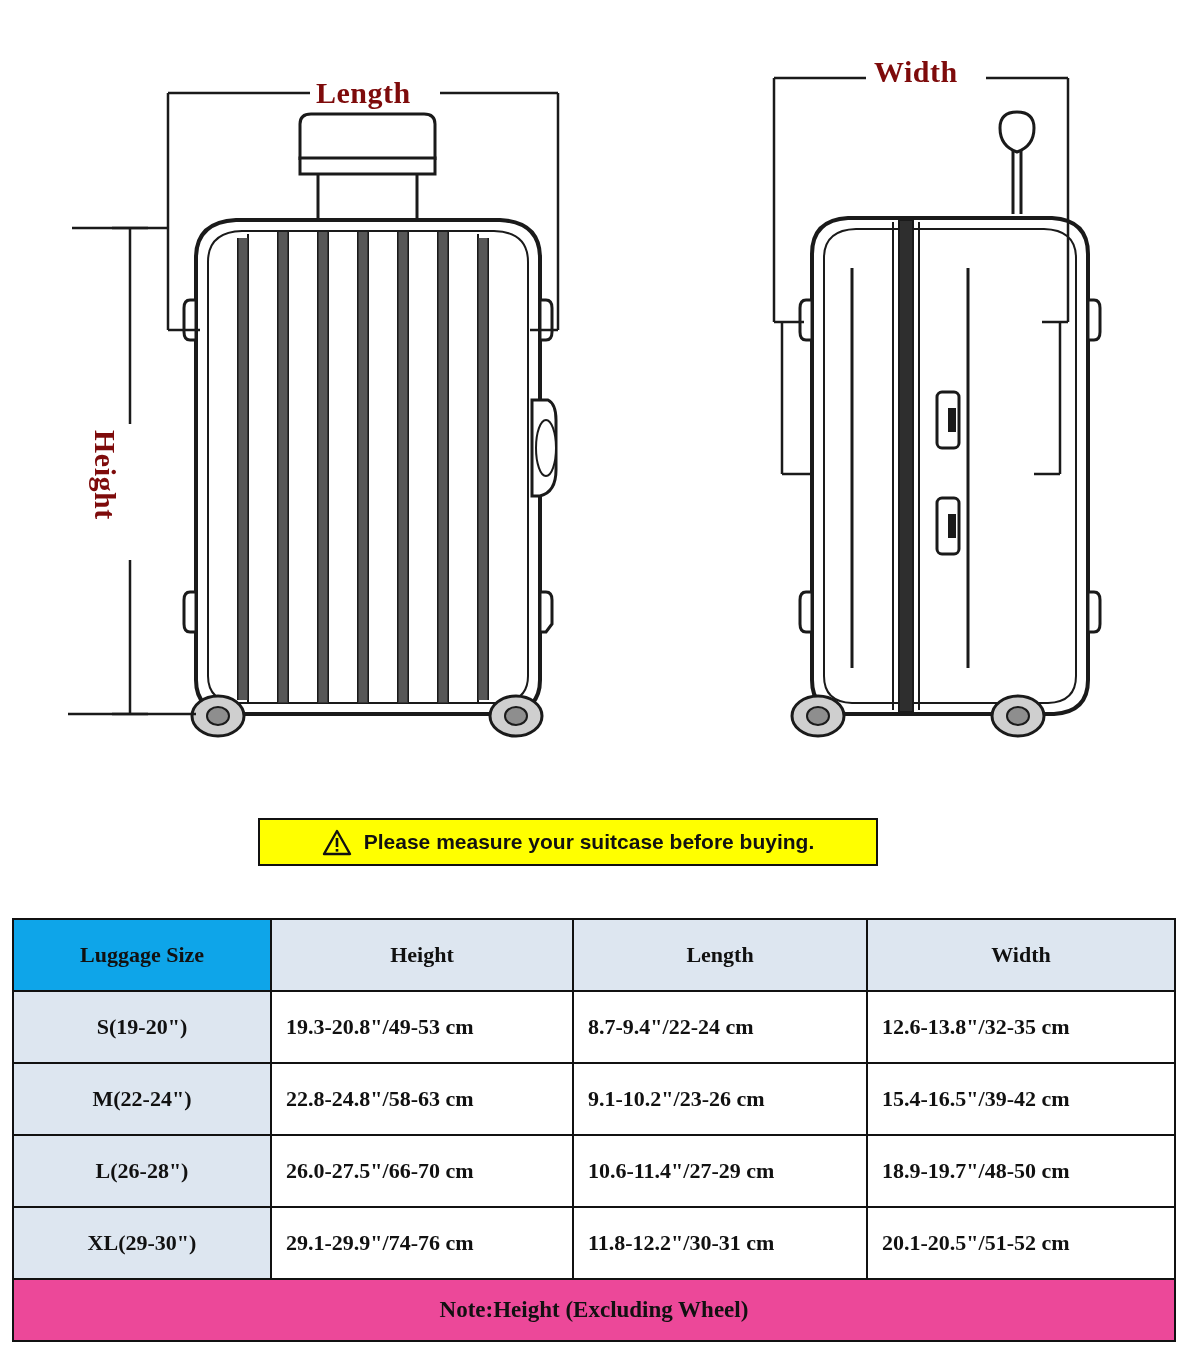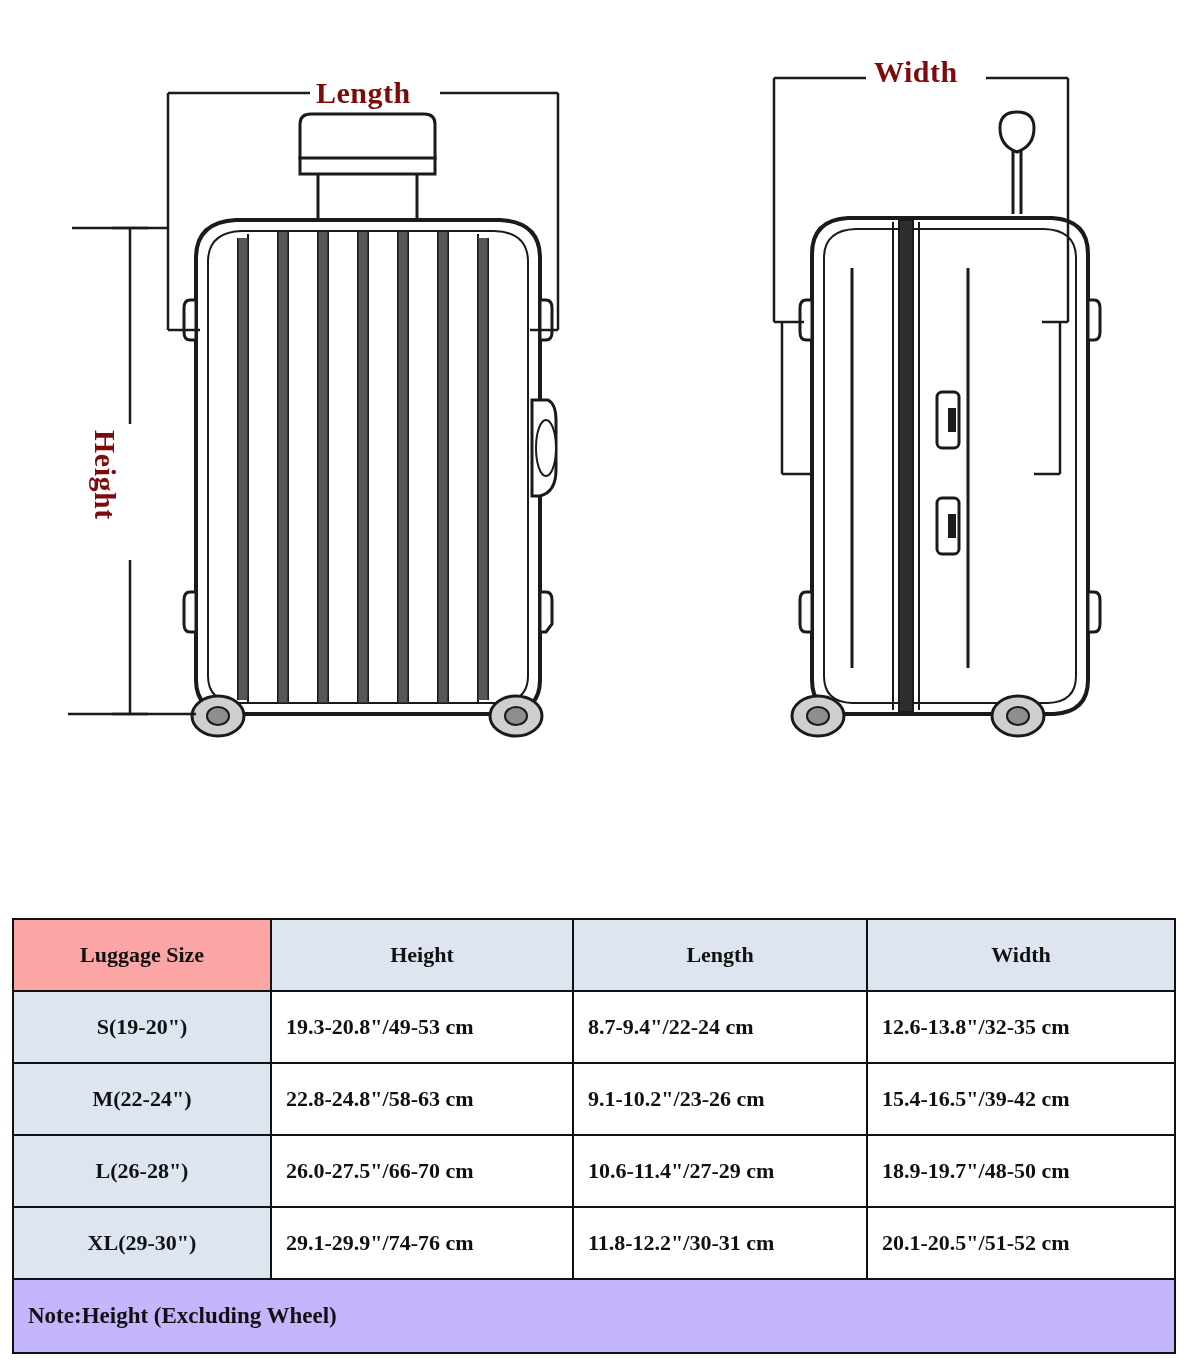--- a/index.html
+++ b/index.html
@@ -110,34 +110,34 @@
     font-weight: bold;
     color: #111;
     padding: 0 14px;
     box-sizing: border-box;
   }
   table.size-table thead th {
     background: #dde6f0;
     text-align: center;
   }
   table.size-table thead th.col-size {
-    background: #fca5a5;
+    background: #0ea5e9;
   }
   table.size-table tbody td.col-size {
     background: #dde6f0;
     text-align: center;
   }
   table.size-table tbody td.val {
     background: #ffffff;
     text-align: left;
   }
   table.size-table tfoot td {
-    text-align: left;
-    background: #c4b5fd;
-    height: 74px;
+    text-align: center;
+    background: #ec4899;
+    height: 62px;
     font-size: 23px;
   }
   .c1 { width: 258px; }
   .c2 { width: 302px; }
   .c3 { width: 294px; }
   .c4 { width: 308px; }
 </style>
 </head>
 <body>
 
@@ -262,20 +262,30 @@
         <line x1="1060" y1="474" x2="1060" y2="322"></line>
         <line x1="1034" y1="474" x2="1060" y2="474"></line>
       </g>
     </svg>
 
     <div class="label-length">Length</div>
     <div class="label-width">Width</div>
     <div class="label-height">Height</div>
   </div>
 
+  <div class="warning-box">
+    <span class="warn-icon">
+      <svg width="30" height="27" viewBox="0 0 30 27">
+        <path d="M15 2 L28 25 L2 25 Z" fill="none" stroke="#111" stroke-width="2.4" stroke-linejoin="round"></path>
+        <rect x="13.7" y="9" width="2.6" height="9" fill="#111"></rect>
+        <rect x="13.7" y="20" width="2.6" height="2.6" fill="#111"></rect>
+      </svg>
+    </span>
+    <span class="warning-text">Please measure your suitcase before buying.</span>
+  </div>
 
   <div class="table-wrap">
     <table class="size-table">
       <colgroup>
         <col class="c1">
           <col class="c2">
           <col class="c3">
           <col class="c4">
       </colgroup>
       <thead>

